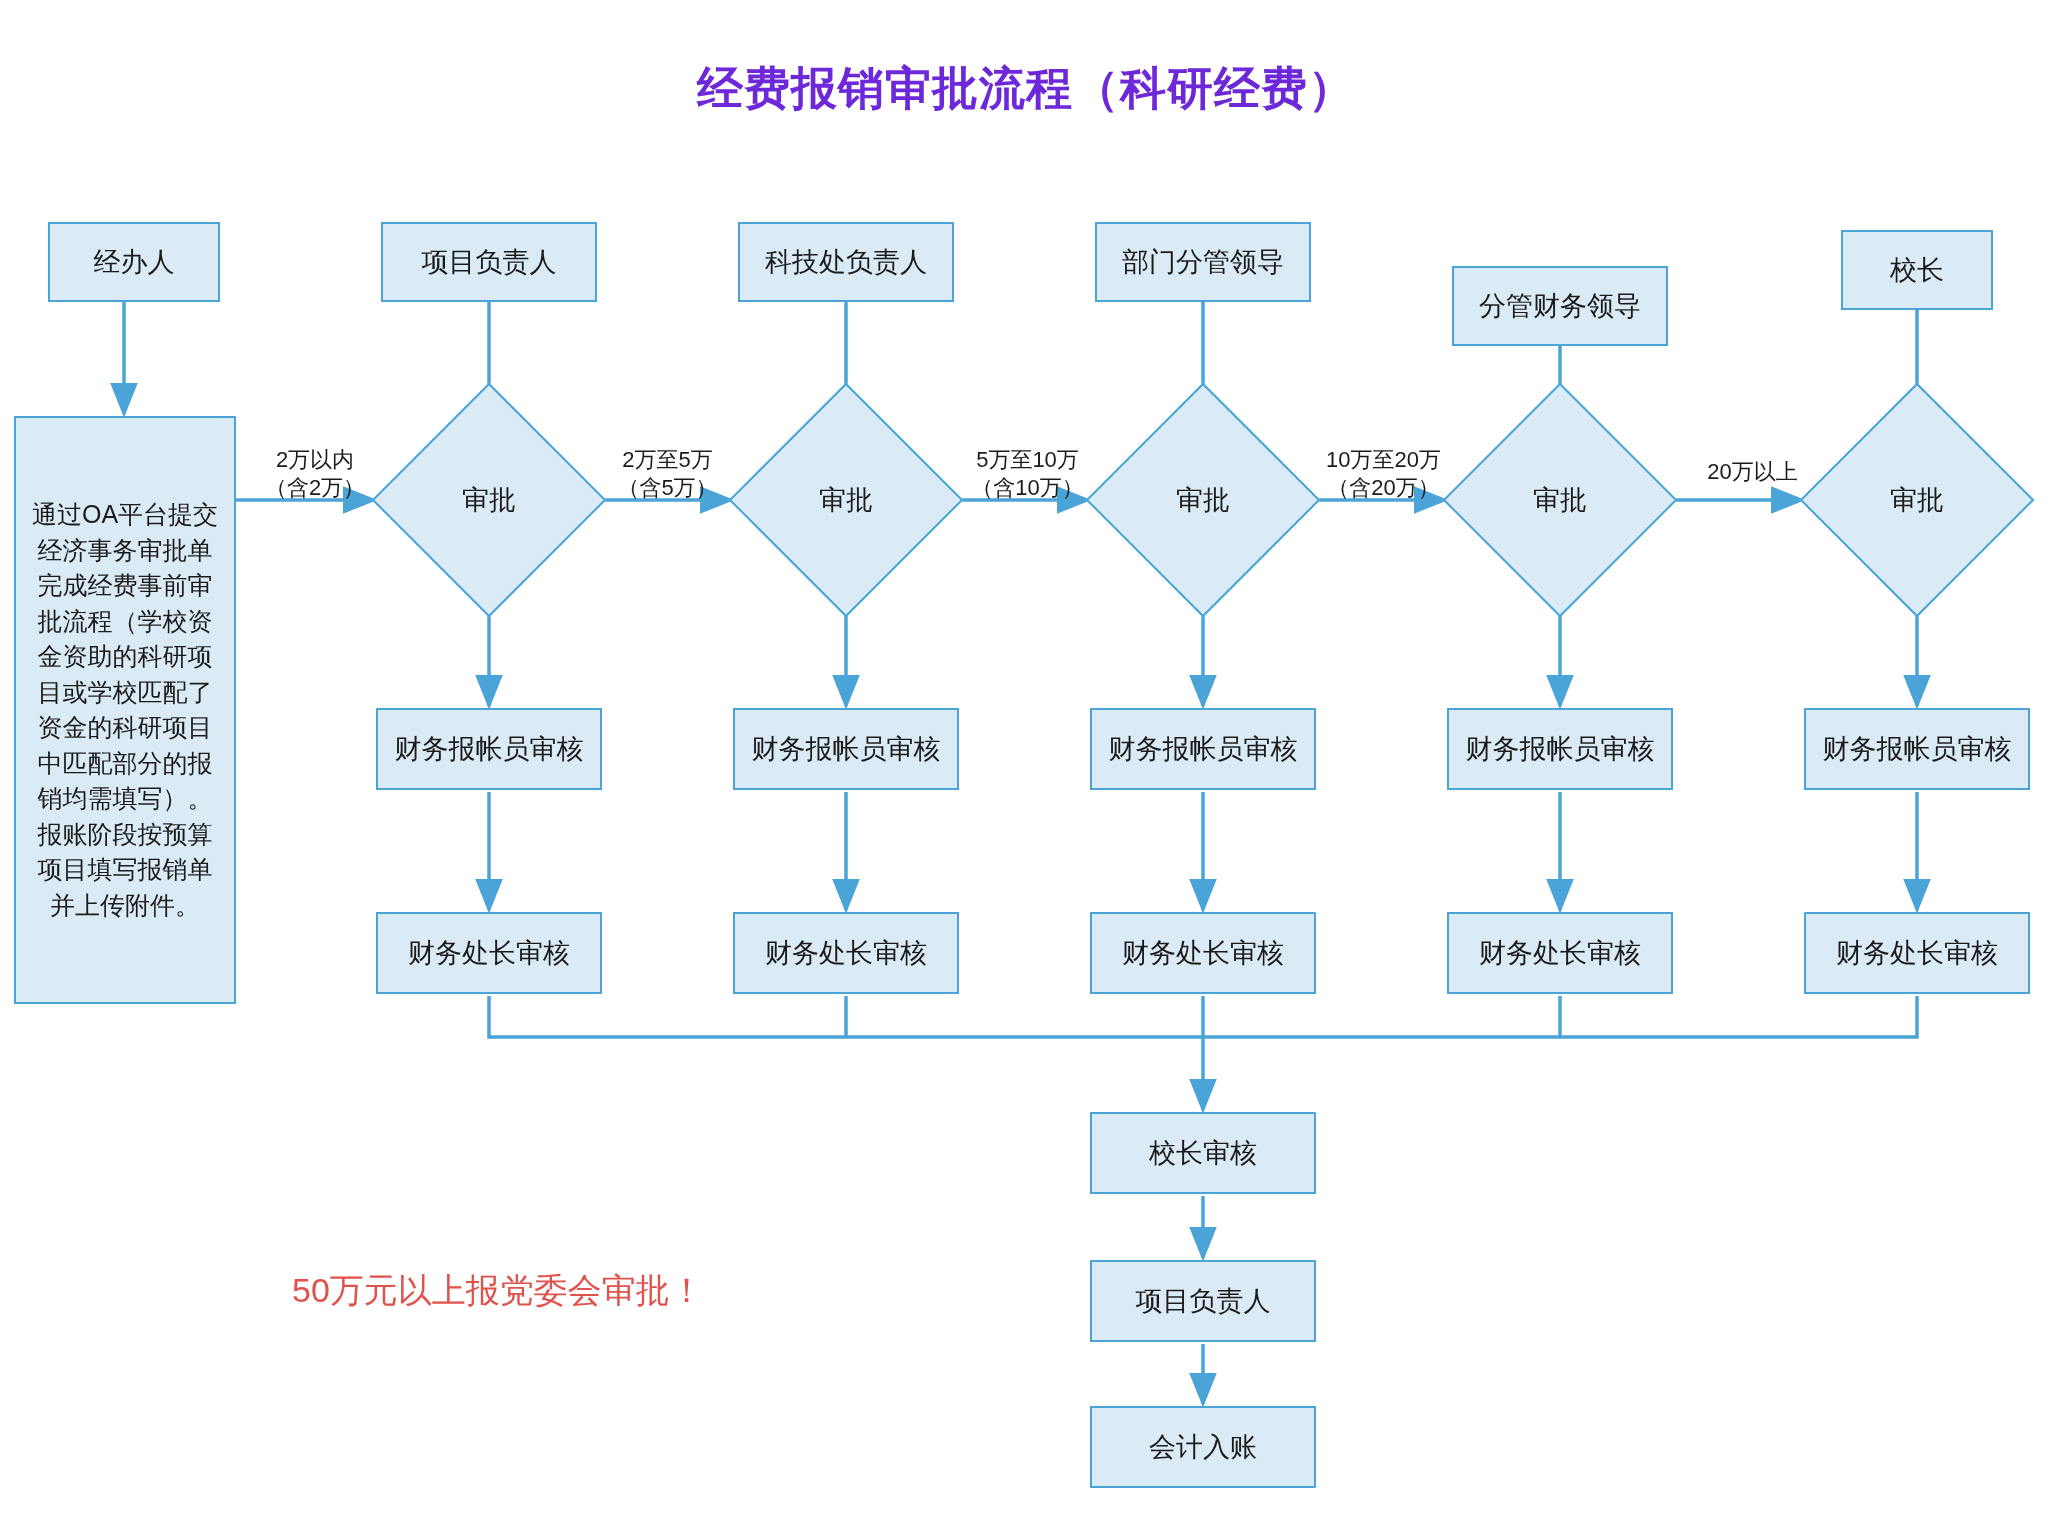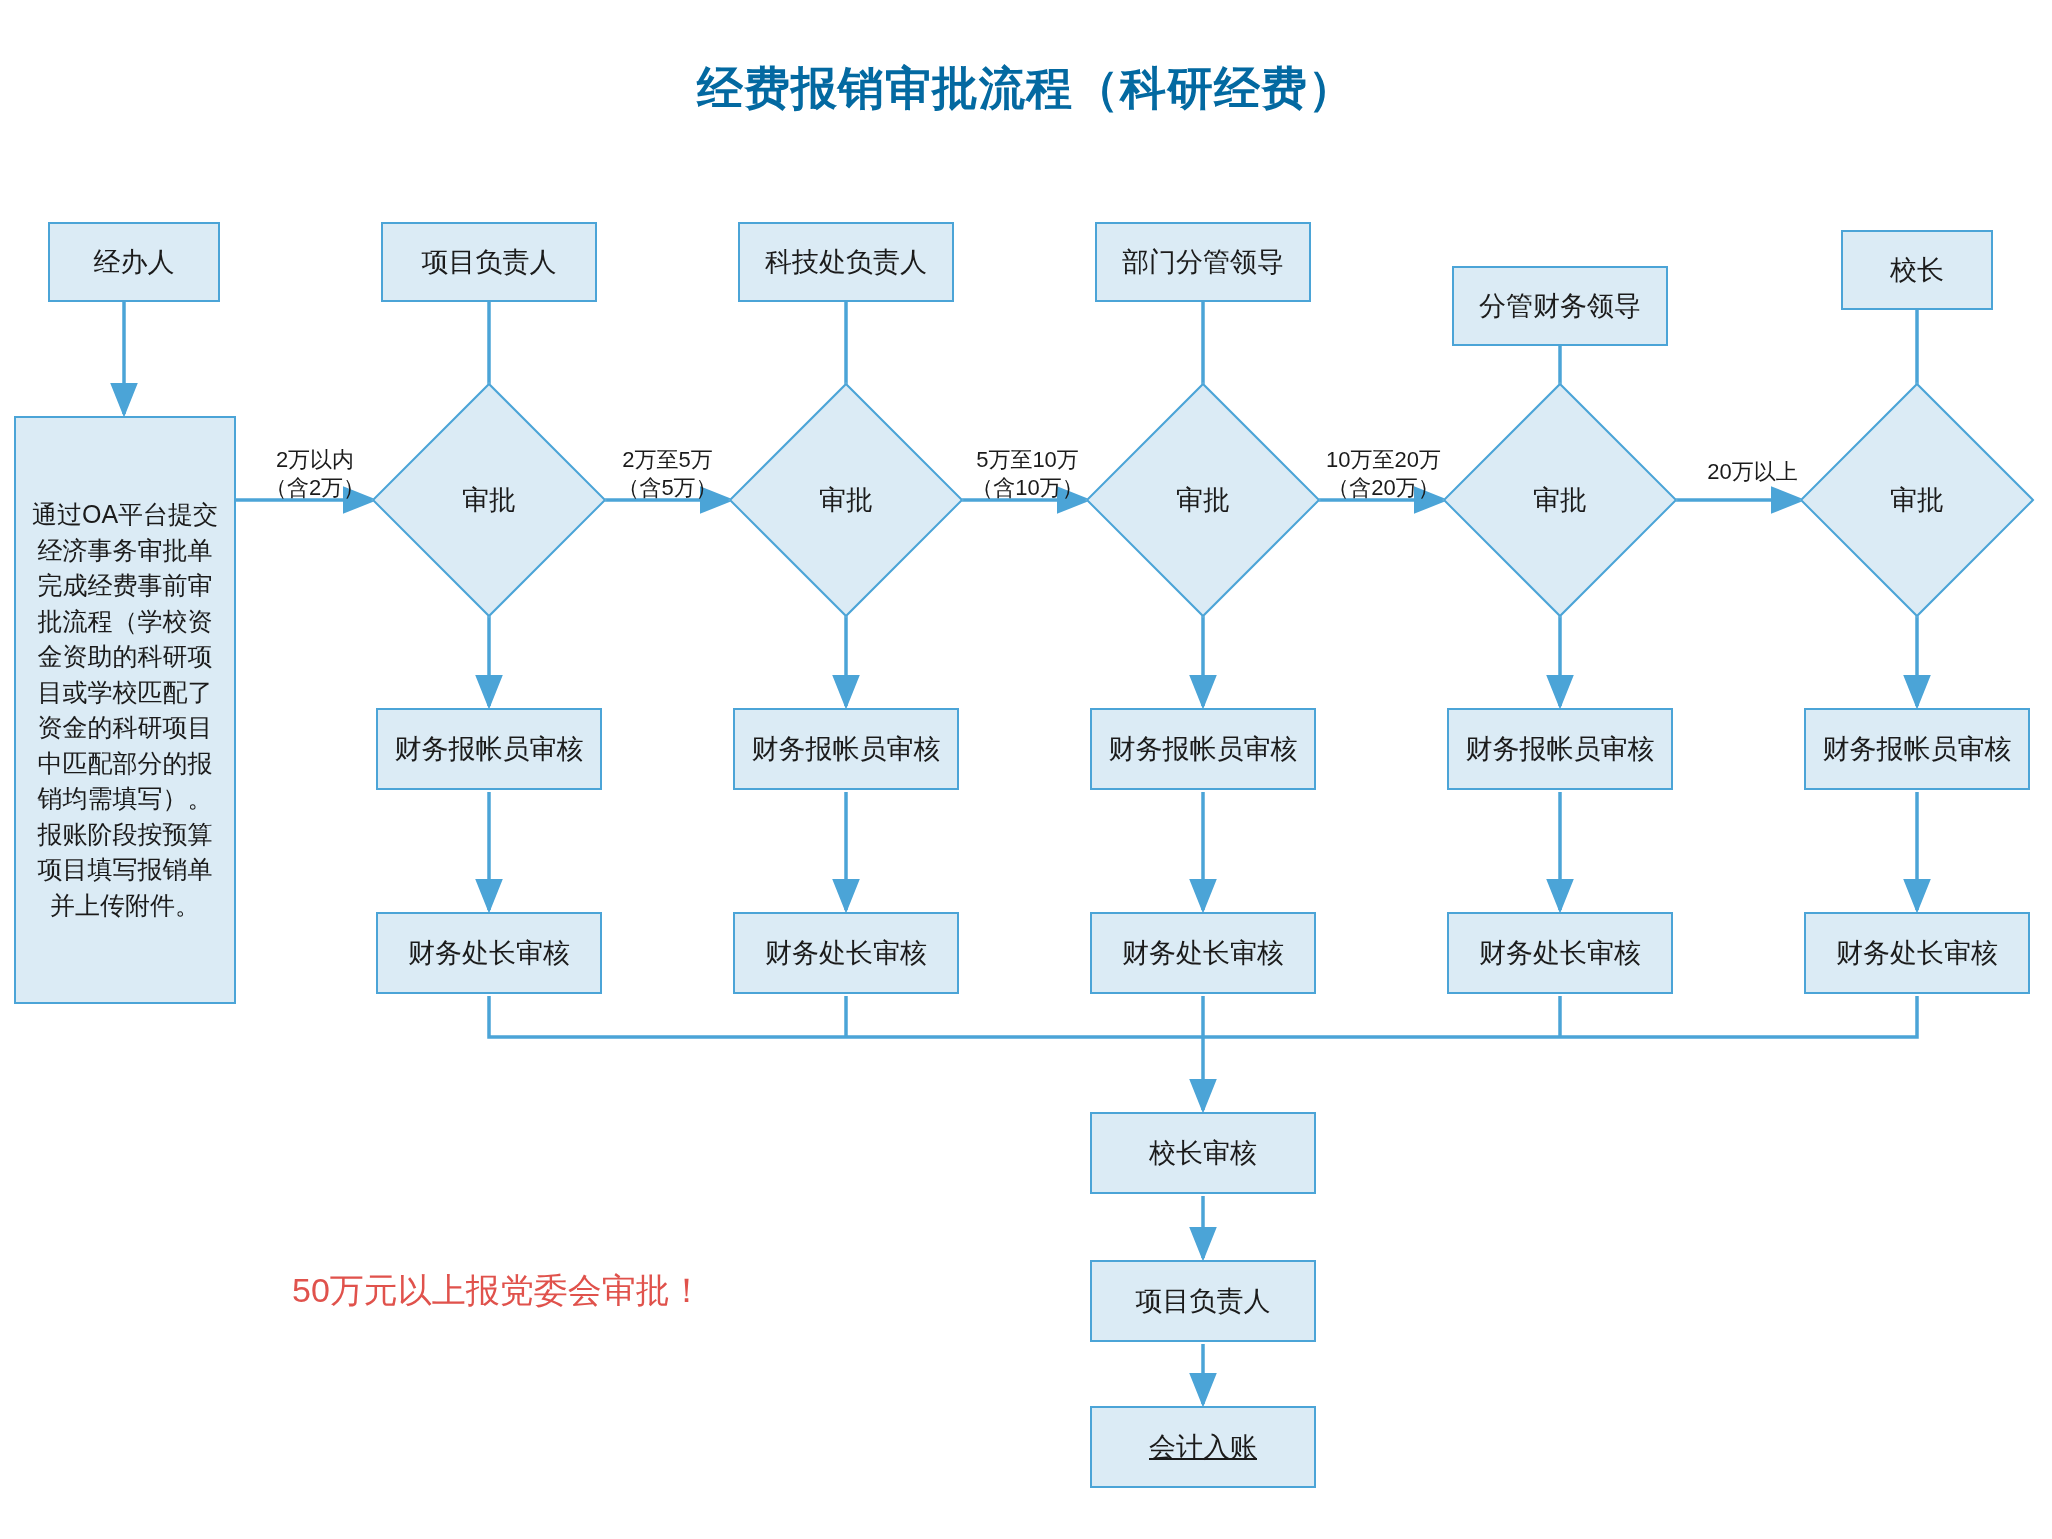--- a/index.html
+++ b/index.html
@@ -76,21 +76,21 @@
     white-space:pre-line;
   }
   #doc-title{
     position:absolute;
     left:0;
     top:58px;
     width:2052px;
     text-align:center;
     font-size:46px;
     font-weight:bold;
-    color:#0369a1;
+    color:#6d28d9;
     letter-spacing:1px;
   }
   #warning-note{
     position:absolute;
     left:292px;
     top:1268px;
     font-size:34px;
     color:#e0524c;
     white-space:nowrap;
   }
@@ -208,17 +208,17 @@
   <div class="node rect" style="left:1804px;top:708px;width:226px;height:82px;">财务报帐员审核</div>
 
   <div class="node rect" style="left:376px;top:912px;width:226px;height:82px;">财务处长审核</div>
   <div class="node rect" style="left:733px;top:912px;width:226px;height:82px;">财务处长审核</div>
   <div class="node rect" style="left:1090px;top:912px;width:226px;height:82px;">财务处长审核</div>
   <div class="node rect" style="left:1447px;top:912px;width:226px;height:82px;">财务处长审核</div>
   <div class="node rect" style="left:1804px;top:912px;width:226px;height:82px;">财务处长审核</div>
 
   <div class="node rect" style="left:1090px;top:1112px;width:226px;height:82px;">校长审核</div>
   <div class="node rect" style="left:1090px;top:1260px;width:226px;height:82px;">项目负责人</div>
-  <div class="node rect" style="left:1090px;top:1406px;width:226px;height:82px;text-decoration:underline;">会计入账</div>
+  <div class="node rect" style="left:1090px;top:1406px;width:226px;height:82px;">会计入账</div>
 
   <div id="warning-note">50万元以上报党委会审批！</div>
 
 </div>
 
 </body></html>

